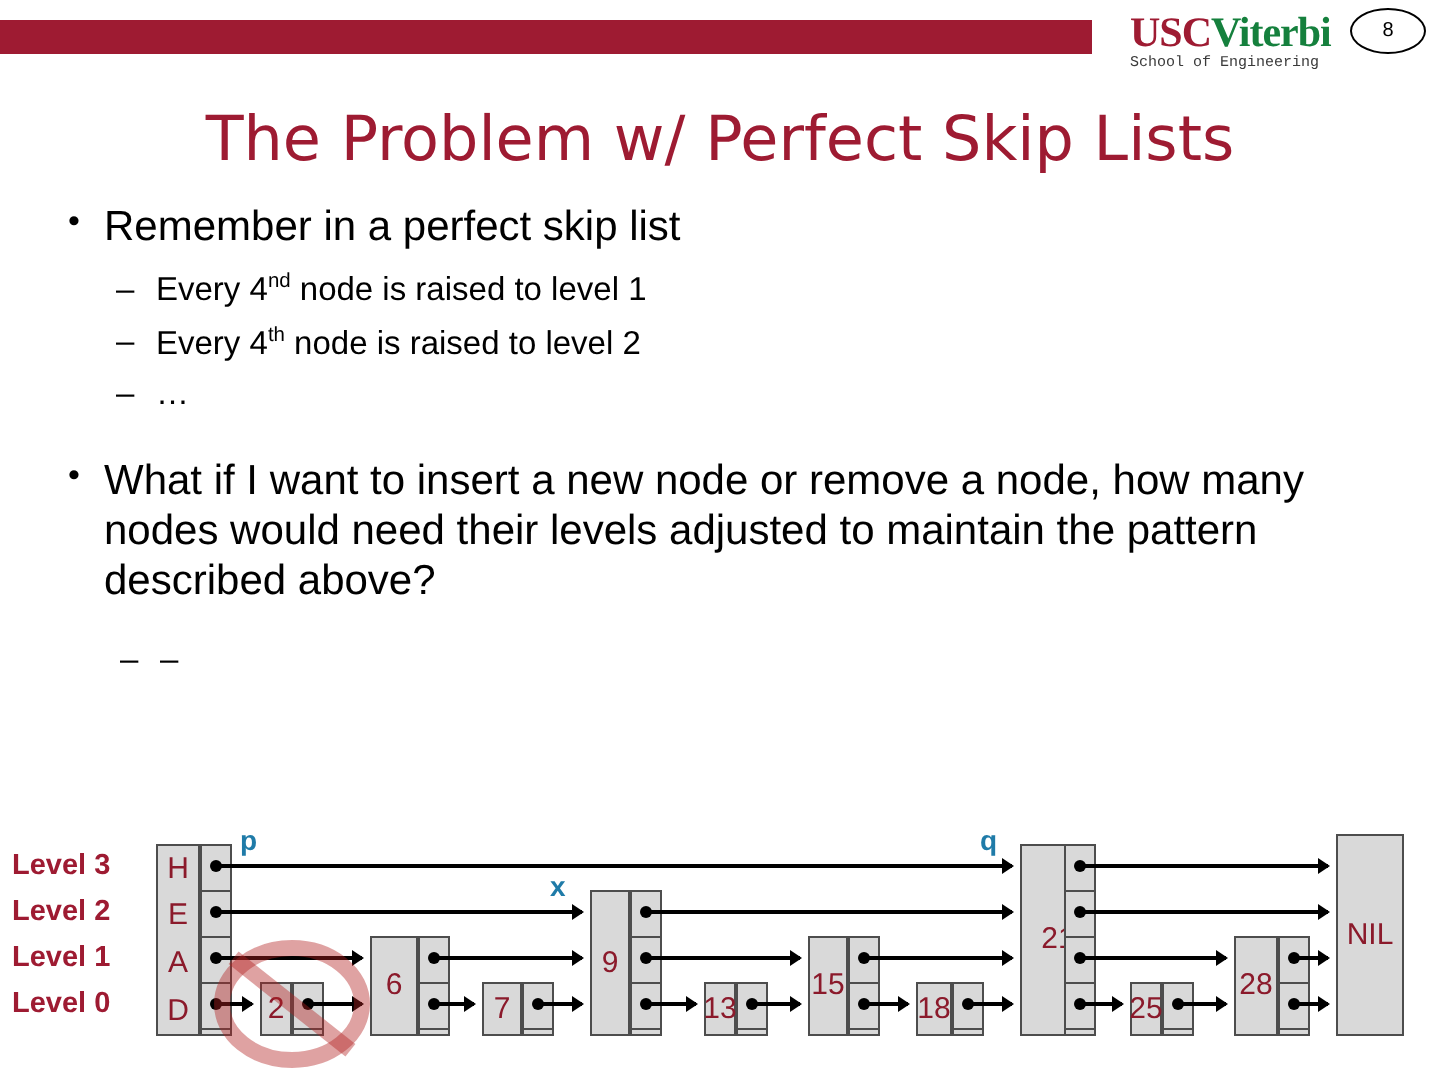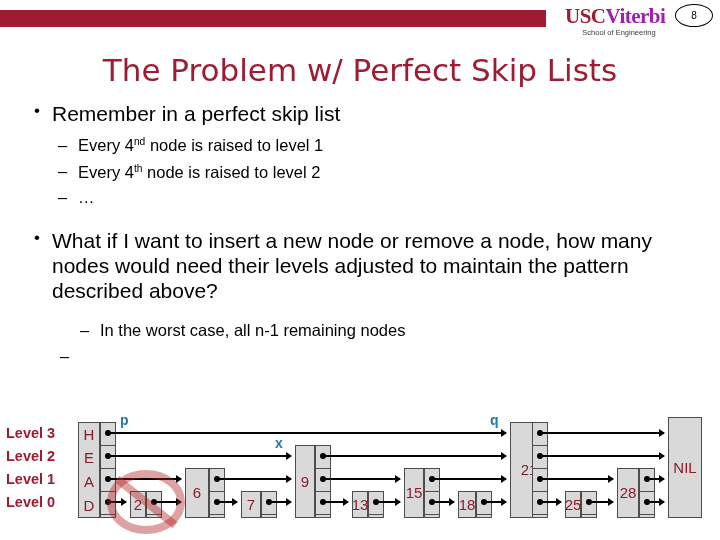--- a/index.html
+++ b/index.html
@@ -19,25 +19,25 @@
   }
   #logo{
     position:absolute;left:565px;top:6px;width:110px;text-align:left;
     line-height:1;
   }
   #logo-main{
     font-family:"Liberation Serif", serif;
     font-size:21px;font-weight:bold;color:#9e1b32;
     letter-spacing:-0.5px;white-space:nowrap;
   }
-  #logo-main .viterbi{color:#a21caf;font-weight:bold;}
+  #logo-main .viterbi{color:#15803d;font-weight:bold;}
   #logo-sub{
-    font-family:Liberation Sans, sans-serif;
+    font-family:Liberation Mono, monospace;
     font-size:7.5px;color:#3a3a3a;margin-top:2px;
-    text-align:center;width:108px;white-space:nowrap;
+    text-align:left;width:108px;white-space:nowrap;
   }
   #slide-number{
     position:absolute;left:675px;top:4px;
     width:36px;height:21px;border:1.6px solid #000;
     border-radius:50%;
     font-size:10px;color:#000;
     display:flex;align-items:center;justify-content:center;
   }
 
   
@@ -163,21 +163,20 @@
     <span>…</span>
   </div>
 
   <div class="lvl1" style="margin-top:21px;padding-right:24px;">
     <span class="bullet">•</span>
     <span>What if I want to insert a new node or remove a node, how many nodes would need their levels adjusted to maintain the pattern described above?</span>
   </div>
 
   <div class="lvl2" style="margin-top:18px;padding-left:100px;">
     <span class="dash" style="left:80px;">–</span>
-    <span>In the worst case, all n-1 remaining nodes</span>
   </div>
 
   <div class="lvl2" style="margin-top:6px;padding-left:80px;">
     <span class="dash" style="left:60px;">–</span>
   </div>
 
 </div>
 
 <div id="diagram">
     <div class="lvl-label" style="top: 10px;">Level 3</div>

